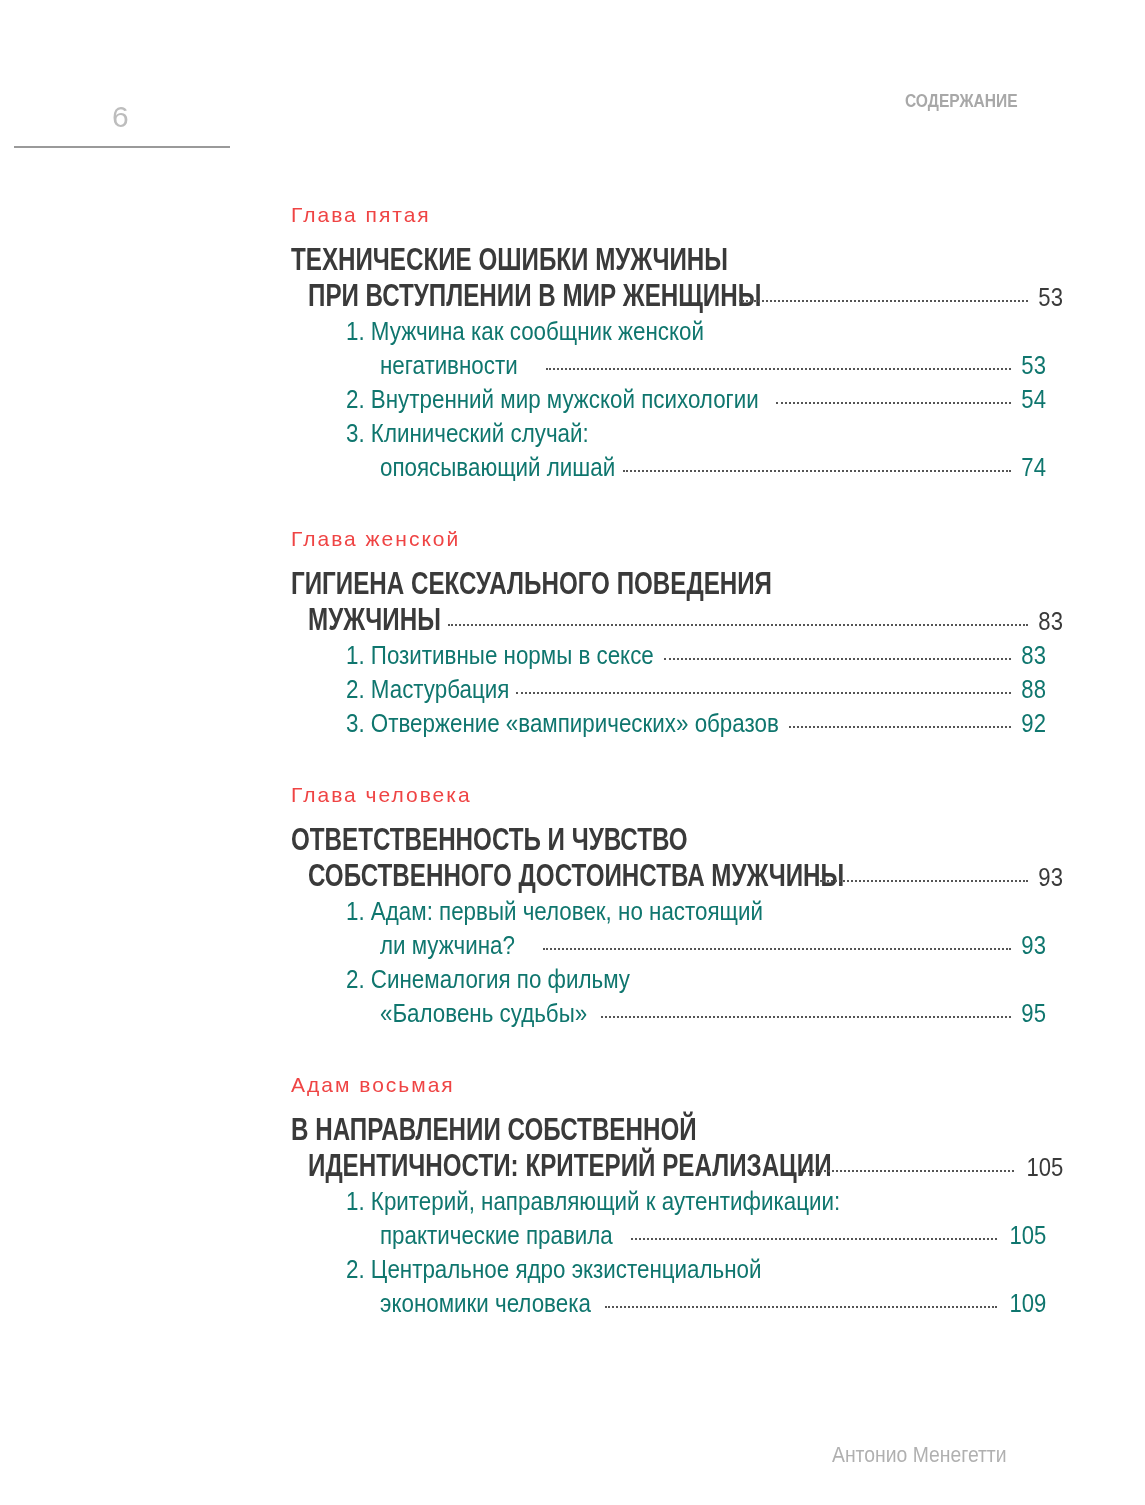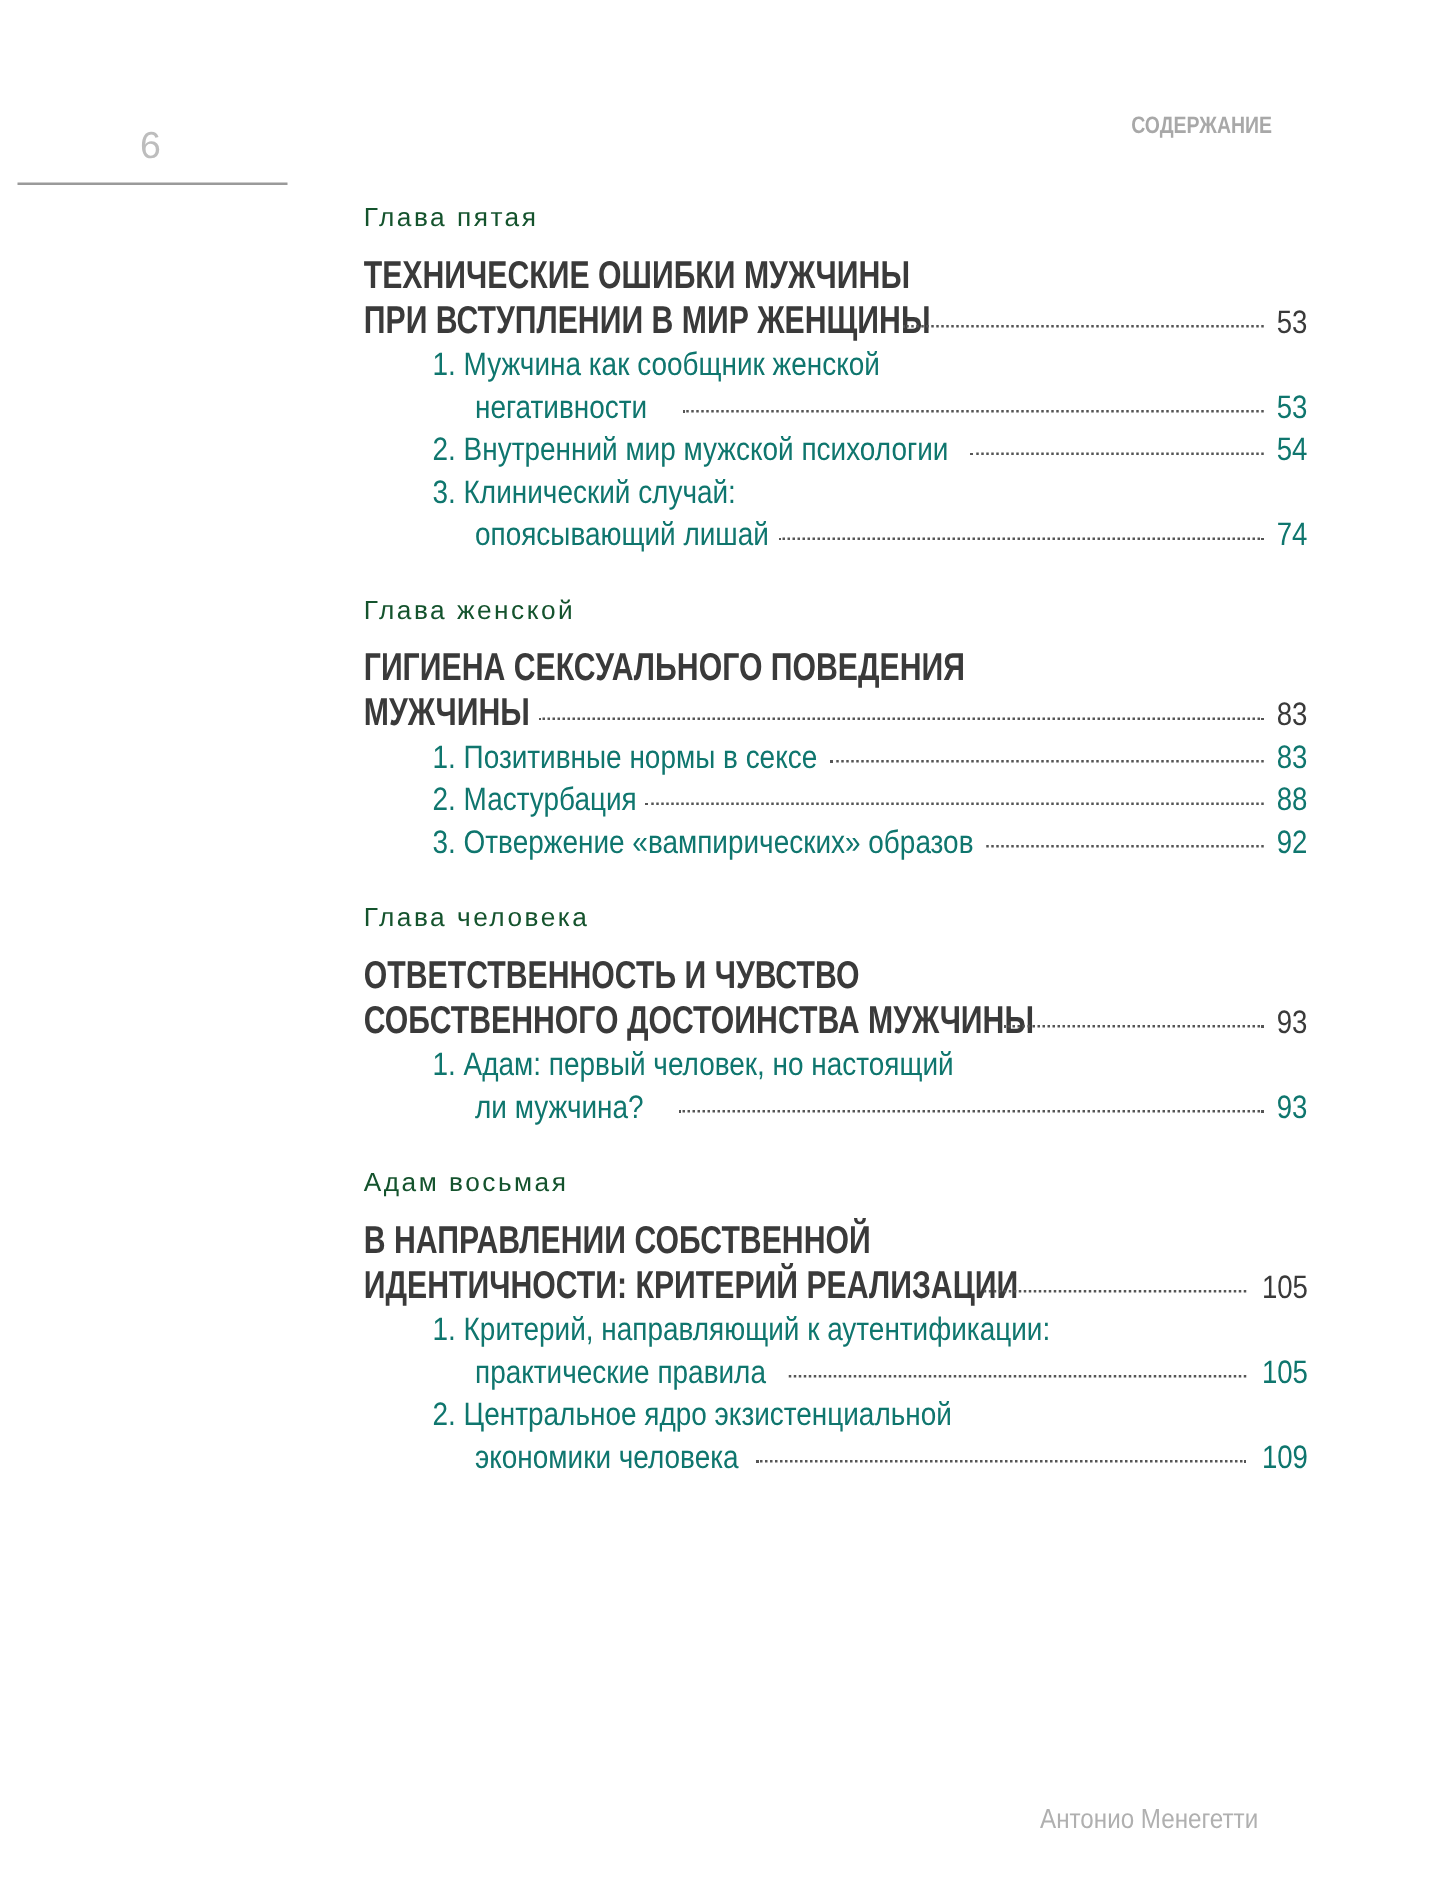--- a/index.html
+++ b/index.html
@@ -14,35 +14,35 @@
   .page-number {
     position: absolute; left: 112px; top: 100px; font-size: 30px; color: #bdbdbd;
     font-weight: normal;
   }
   .page-rule {
     position: absolute; left: 14px; top: 146px; width: 216px; height: 2px; background: #9a9a9a;
   }
   .toc { position: absolute; left: 291px; top: 160px; width: 755px; }
   .chapter { margin-bottom: 30px; }
   .chapter-label {
-    font-size: 21px; letter-spacing: 2px; color: #14532d; font-weight: normal;
-    height: 30px; line-height: 30px; text-transform: none;
+    font-size: 21px; letter-spacing: 2px; color: #ef4444; font-weight: normal;
+    height: 30px; line-height: 30px; text-transform: none; margin-top: 40px;
   }
   .chapter-title-block { margin-top: 12px; }
   .chapter-title-line {
     font-size: 31px; font-weight: bold; color: #3a3a3a; line-height: 36px;
     transform: scaleX(0.78); transform-origin: left center; white-space: nowrap;
   }
   .row { display: flex; align-items: baseline; white-space: nowrap; }
   .row .text { flex: 0 0 auto; }
   .row .leader {
     flex: 1 1 auto; margin: 0 6px; border-bottom: 2px dotted #555; height: 0; position: relative; top: -4px;
   }
   .row .pg { flex: 0 0 auto; font-size: 26px; font-weight: normal; transform: scaleX(0.85); transform-origin: right center; }
-  .title-last { width: 755px; }
+  .title-last { width: 755px; margin-left: 17px; }
   .title-last .text {
     font-size: 31px; font-weight: bold; line-height: 36px;
     display: inline-block; transform: scaleX(0.78); transform-origin: left center;
   }
   .section { padding-left: 55px; font-size: 26px; color: #0f766e; line-height: 34px; }
   .section .line1 { display: block; transform: scaleX(0.86); transform-origin: left center; white-space: nowrap; }
   .section .cont { padding-left: 34px; }
   .section .row .text { transform: scaleX(0.86); transform-origin: left center; display: inline-block; }
   .author {
     position: absolute; left: 832px; top: 1442px; font-size: 22px; color: #b0b0b0;
@@ -137,20 +137,28 @@
       </div>
     </div>
     <div class="section">
       <span class="line1">1. Адам: первый человек, но настоящий</span>
       <div class="row cont">
           <span class="text">ли мужчина?</span>
           <span class="leader"></span>
           <span class="pg">93</span>
         </div>
     </div>
+    <div class="section">
+      <span class="line1">2. Синемалогия по фильму</span>
+      <div class="row cont">
+          <span class="text">«Баловень судьбы»</span>
+          <span class="leader" style="margin-left:-20px"></span>
+          <span class="pg">95</span>
+        </div>
+    </div>
   </div>
 
   <div class="chapter">
     <div class="chapter-label">Адам восьмая</div>
     <div class="chapter-title-block">
       <div class="chapter-title-line">В НАПРАВЛЕНИИ СОБСТВЕННОЙ</div>
       <div class="row title-last">
         <span class="text">ИДЕНТИЧНОСТИ: КРИТЕРИЙ РЕАЛИЗАЦИИ</span>
         <span class="leader" style="margin-left:-175px"></span>
         <span class="pg">105</span>

